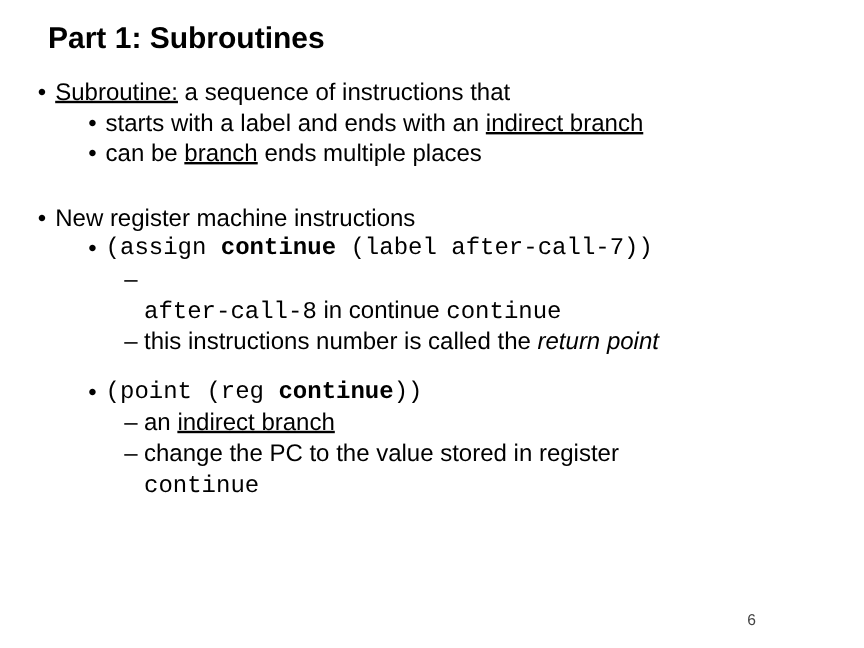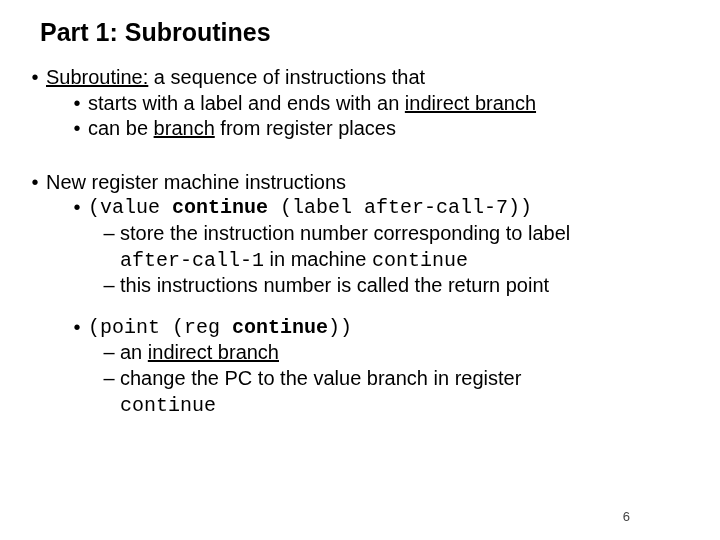--- a/index.html
+++ b/index.html
@@ -34,53 +34,53 @@
     <div class="bullet lvl1">
       <div class="mk">•</div>
       <div class="tx"><span class="under">Subroutine:</span><span> a sequence of instructions that</span></div>
     </div>
     <div class="bullet lvl2">
       <div class="mk">•</div>
       <div class="tx"><span>starts with a label and ends with an </span><span class="under">indirect branch</span></div>
     </div>
     <div class="bullet lvl2">
       <div class="mk">•</div>
-      <div class="tx"><span>can be </span><span class="under">branch</span><span> from register places</span></div>
+      <div class="tx"><span>can be </span><span class="under">branch</span><span> ends multiple places</span></div>
     </div>
 
     <div class="gap"></div>
 
     <div class="bullet lvl1">
       <div class="mk">•</div>
       <div class="tx">New register machine instructions</div>
     </div>
     <div class="bullet lvl2">
       <div class="mk">•</div>
-      <div class="tx mono"><span>(value </span><span class="bold">continue</span><span> (label after-call-7))</span></div>
+      <div class="tx mono"><span>(assign </span><span class="bold">continue</span><span> (label after-call-7))</span></div>
     </div>
     <div class="bullet lvl3">
       <div class="mk">–</div>
-      <div class="tx"><span>store the instruction number corresponding to label</span><br><span class="mono">after-call-1</span><span> in machine </span><span class="mono">continue</span></div>
+      <div class="tx"><br><span class="mono">after-call-8</span><span> in continue </span><span class="mono">continue</span></div>
     </div>
     <div class="bullet lvl3">
       <div class="mk">–</div>
-      <div class="tx"><span>this instructions number is called the </span><span style="">return point</span></div>
+      <div class="tx"><span>this instructions number is called the </span><span style="font-style:italic">return point</span></div>
     </div>
 
     <div class="gap-sm"></div>
 
     <div class="bullet lvl2">
       <div class="mk">•</div>
       <div class="tx mono"><span>(point (reg </span><span class="bold">continue</span><span>))</span></div>
     </div>
     <div class="bullet lvl3">
       <div class="mk">–</div>
       <div class="tx"><span>an </span><span class="under">indirect branch</span></div>
     </div>
     <div class="bullet lvl3">
       <div class="mk">–</div>
-      <div class="tx"><span>change the PC to the value branch in register</span><br><span class="mono">continue</span></div>
+      <div class="tx"><span>change the PC to the value stored in register</span><br><span class="mono">continue</span></div>
     </div>
 
   </div>
 
   <div class="pagenum">6</div>
 </div>
 
 </body></html>

